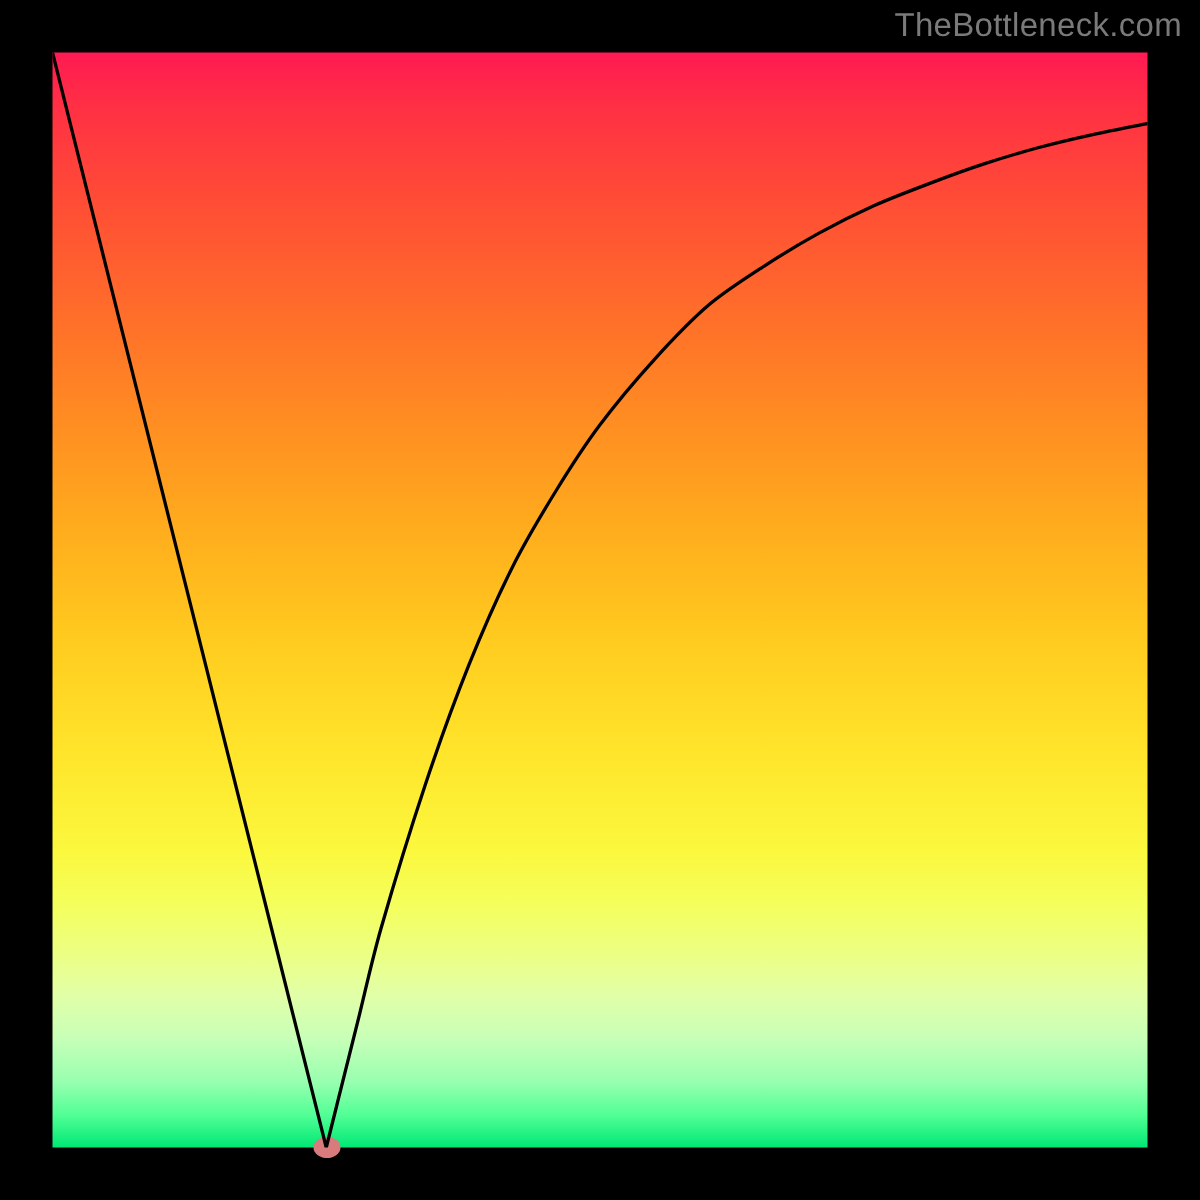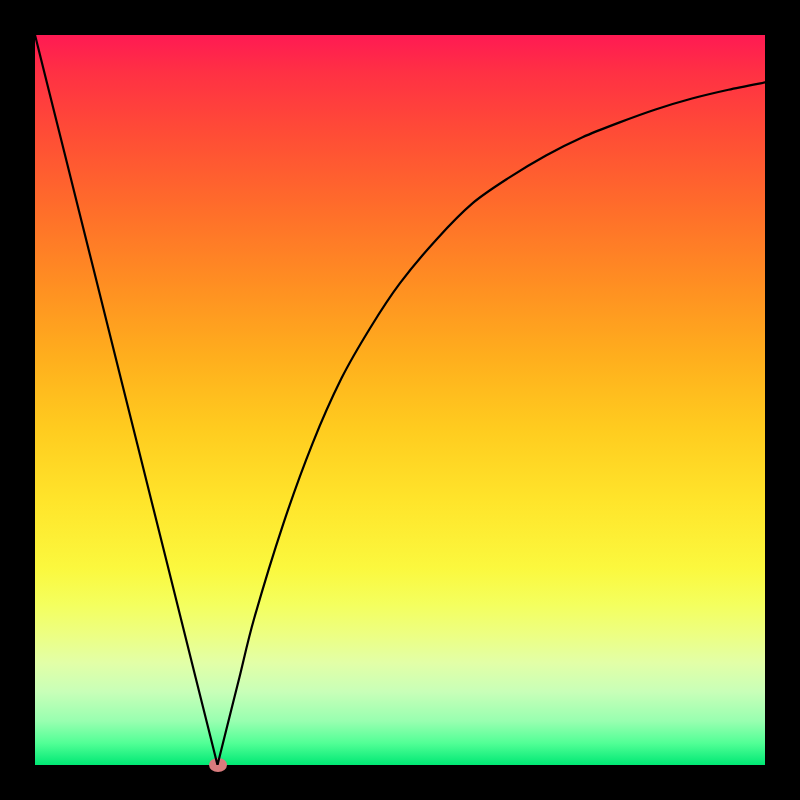--- a/index.html
+++ b/index.html
@@ -69,20 +69,21 @@
     background: #d97b7d;
     z-index: 9;
     transform: translate(-50%, -50%);
   }
 </style>
 </head>
 <body>
 
 <div class="frame">
 
+  <div class="watermark">TheBottleneck.com</div>
 
   <div class="plot">
 
     <svg class="curve" viewBox="0 0 730 730" preserveAspectRatio="none">
       <path id="curve-path" d="M 0.00 0.00 L 14.60 58.40 L 29.20 116.80 L 43.80 175.20 L 58.40 233.60 L 73.00 292.00 L 87.60 350.40 L 102.20 408.80 L 116.80 467.20 L 131.40 525.60 L 146.00 584.00 L 160.60 642.40 L 175.20 700.80 L 182.50 730.00  182.50 730.00 C 183.53 725.86, 186.70 713.21, 189.80 700.80 C 192.90 688.39, 200.26 658.95, 204.40 642.40 C 208.54 625.85, 212.79 605.72, 219.00 584.00 C 225.21 562.28, 239.93 513.92, 248.20 489.10 C 256.47 464.28, 269.13 429.48, 277.40 408.80 C 285.67 388.12, 298.33 359.65, 306.60 343.10 C 314.87 326.55, 327.53 305.44, 335.80 292.00 C 344.07 278.56, 355.69 260.61, 365.00 248.20 C 374.31 235.79, 391.16 215.78, 401.50 204.40 C 411.84 193.02, 427.66 176.69, 438.00 167.90 C 448.34 159.11, 464.16 149.07, 474.50 142.35 C 484.84 135.63, 500.66 126.14, 511.00 120.45 C 521.34 114.76, 537.16 106.85, 547.50 102.20 C 557.84 97.55, 573.66 91.53, 584.00 87.60 C 594.34 83.67, 610.16 77.87, 620.50 74.46 C 630.84 71.05, 646.66 66.30, 657.00 63.51 C 667.34 60.72, 683.16 57.03, 693.50 54.75 C 703.84 52.47, 724.83 48.48, 730.00 47.45" stroke="#000" stroke-width="2.2" fill="none" stroke-linecap="round" stroke-linejoin="round"></path>
     </svg>
 
     <div class="minima-dot" id="minima-dot" style="left: 182.5px; top: 730px; background: rgb(217, 123, 125);"></div>
 
   </div>

